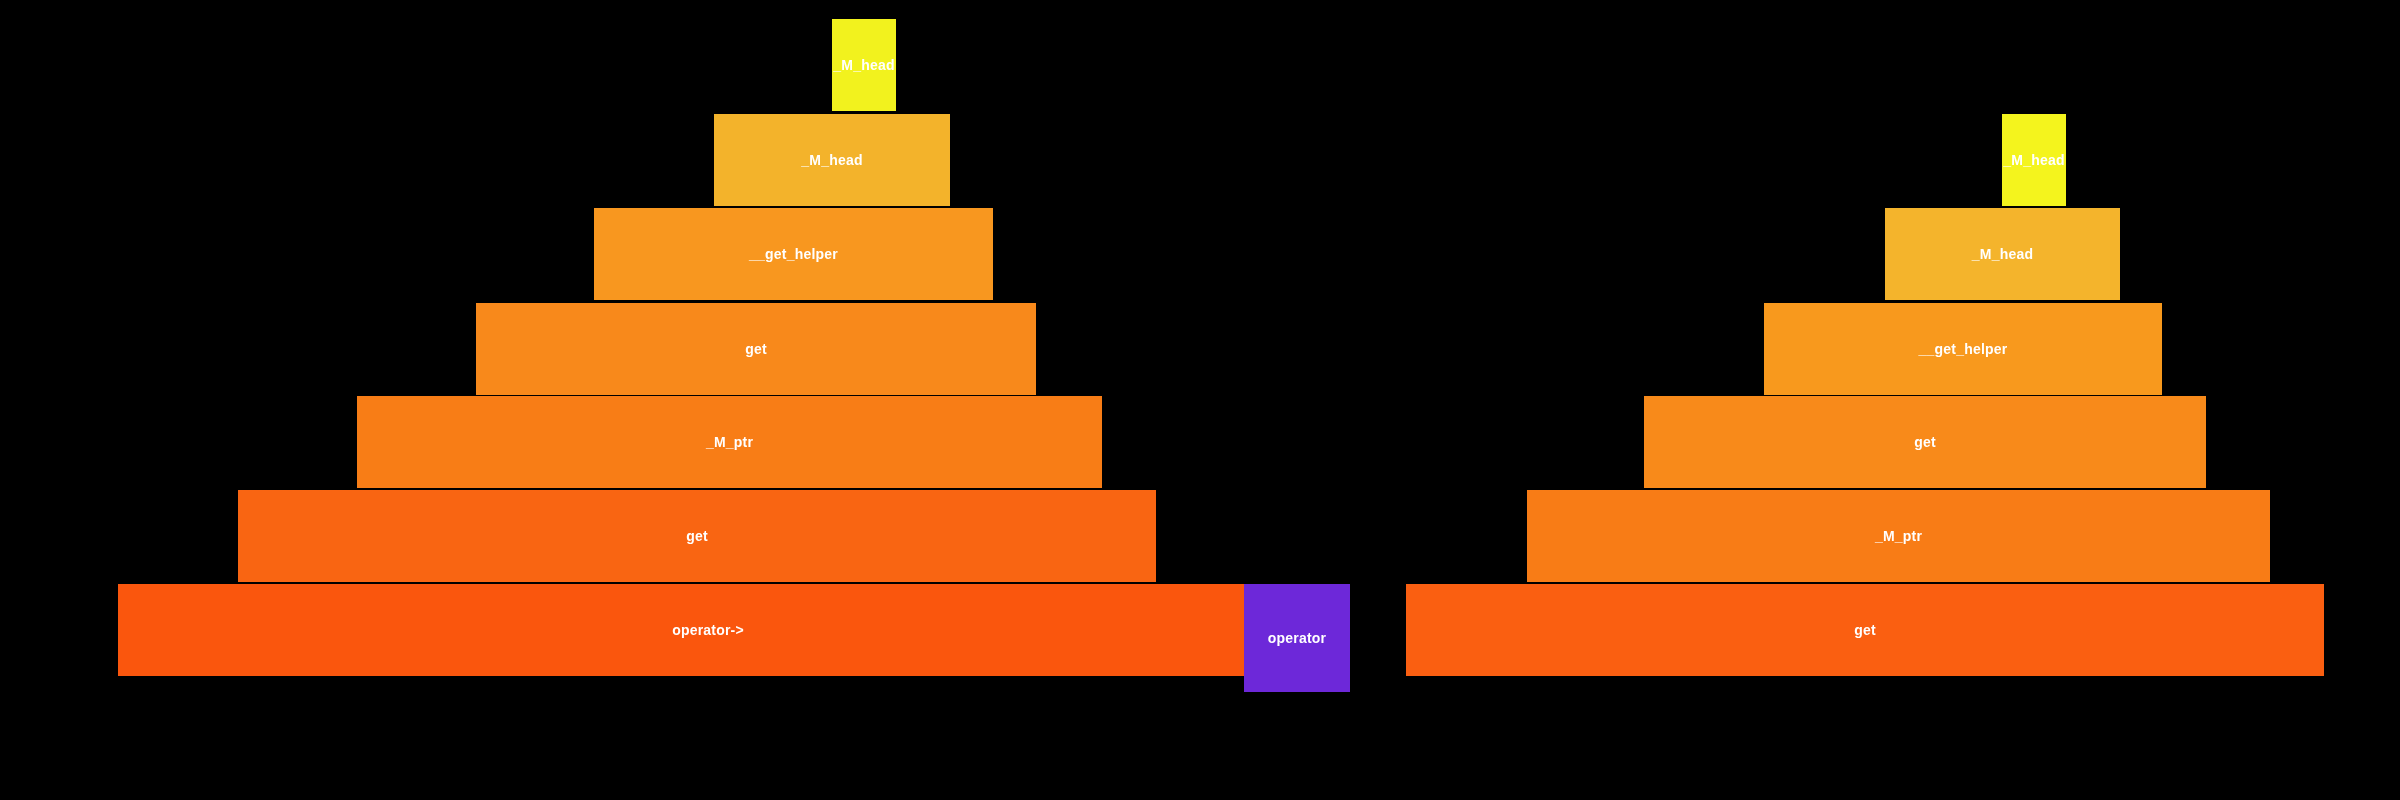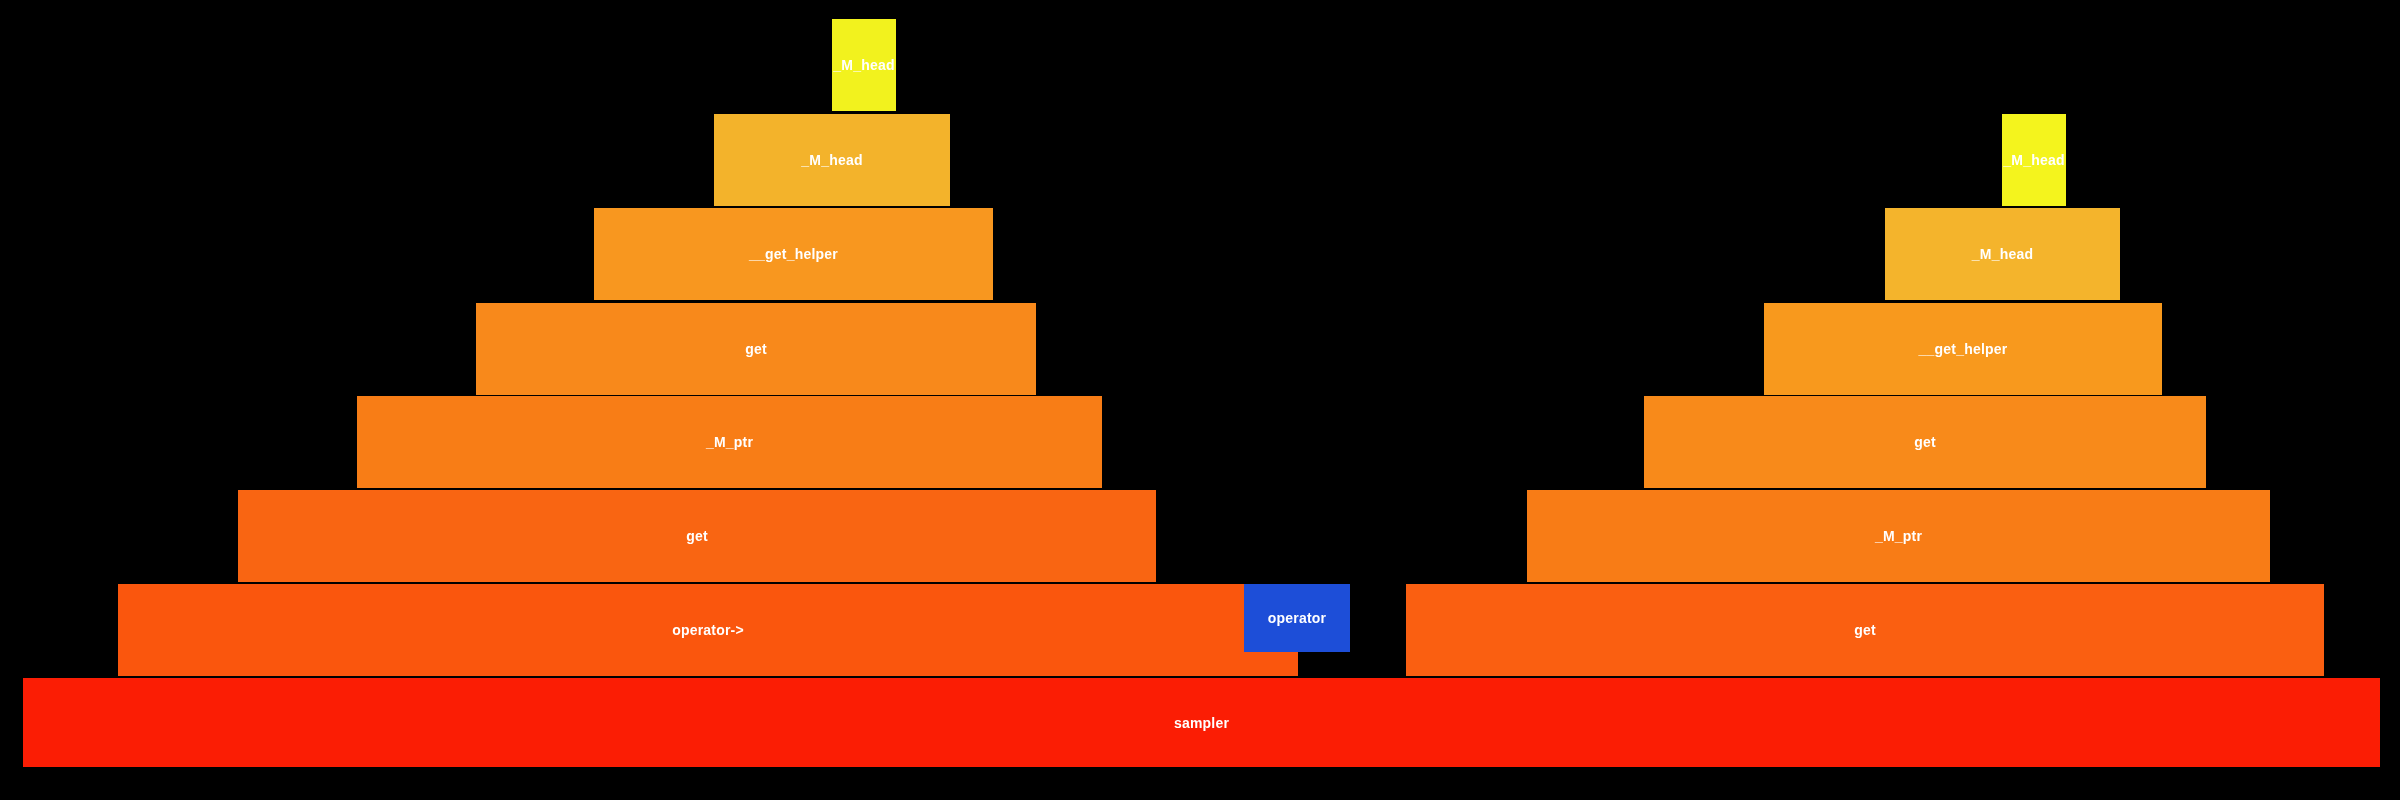--- a/index.html
+++ b/index.html
@@ -31,23 +31,22 @@
     font-size: 14px;
     letter-spacing: 0.2px;
     box-sizing: border-box;
     cursor: pointer;
   }
 </style>
 </head>
 <body>
 
 <div class="stage" id="flamegraph" style="background: rgb(0, 0, 0);">
-    <div class="frame" style="left: 23px; top: 678px; width: 2357px; height: 89px; background: rgb(251, 29, 4); color: rgb(255, 255, 255);">sampler</div>
     <div class="frame" style="left: 118px; top: 584px; width: 1180px; height: 92px; background: rgb(250, 86, 13); color: rgb(255, 255, 255); text-align: center;">operator-&gt;</div>
-    <div class="frame" style="left: 1244px; top: 584px; width: 106px; height: 68px; background: #1d4ed8; color: rgb(255, 255, 255);">operator</div>
+    <div class="frame" style="left: 1244px; top: 584px; width: 106px; height: 108px; background: #6d28d9; color: rgb(255, 255, 255);">operator</div>
     <div class="frame" style="left: 1406px; top: 584px; width: 918px; height: 92px; background: rgb(250, 95, 17); color: rgb(255, 255, 255);">get</div>
     <div class="frame" style="left: 238px; top: 490px; width: 918px; height: 92px; background: rgb(249, 101, 18); color: rgb(255, 255, 255);">get</div>
     <div class="frame" style="left: 1527px; top: 490px; width: 743px; height: 92px; background: rgb(248, 124, 22); color: rgb(255, 255, 255);">_M_ptr</div>
     <div class="frame" style="left: 357px; top: 396px; width: 745px; height: 92px; background: rgb(248, 125, 22); color: rgb(255, 255, 255);">_M_ptr</div>
     <div class="frame" style="left: 1644px; top: 396px; width: 562px; height: 92px; background: rgb(248, 138, 26); color: rgb(255, 255, 255);">get</div>
     <div class="frame" style="left: 476px; top: 303px; width: 560px; height: 92px; background: rgb(248, 137, 27); color: rgb(255, 255, 255);">get</div>
     <div class="frame" style="left: 1764px; top: 303px; width: 398px; height: 92px; background: rgb(248, 153, 29); color: rgb(255, 255, 255);">__get_helper</div>
     <div class="frame" style="left: 594px; top: 208px; width: 399px; height: 92px; background: rgb(248, 151, 31); color: rgb(255, 255, 255);">__get_helper</div>
     <div class="frame" style="left: 1885px; top: 208px; width: 235px; height: 92px; background: rgb(244, 180, 44); color: rgb(255, 255, 255);">_M_head</div>
     <div class="frame" style="left: 714px; top: 114px; width: 236px; height: 92px; background: rgb(243, 179, 43); color: rgb(255, 255, 255);">_M_head</div>

